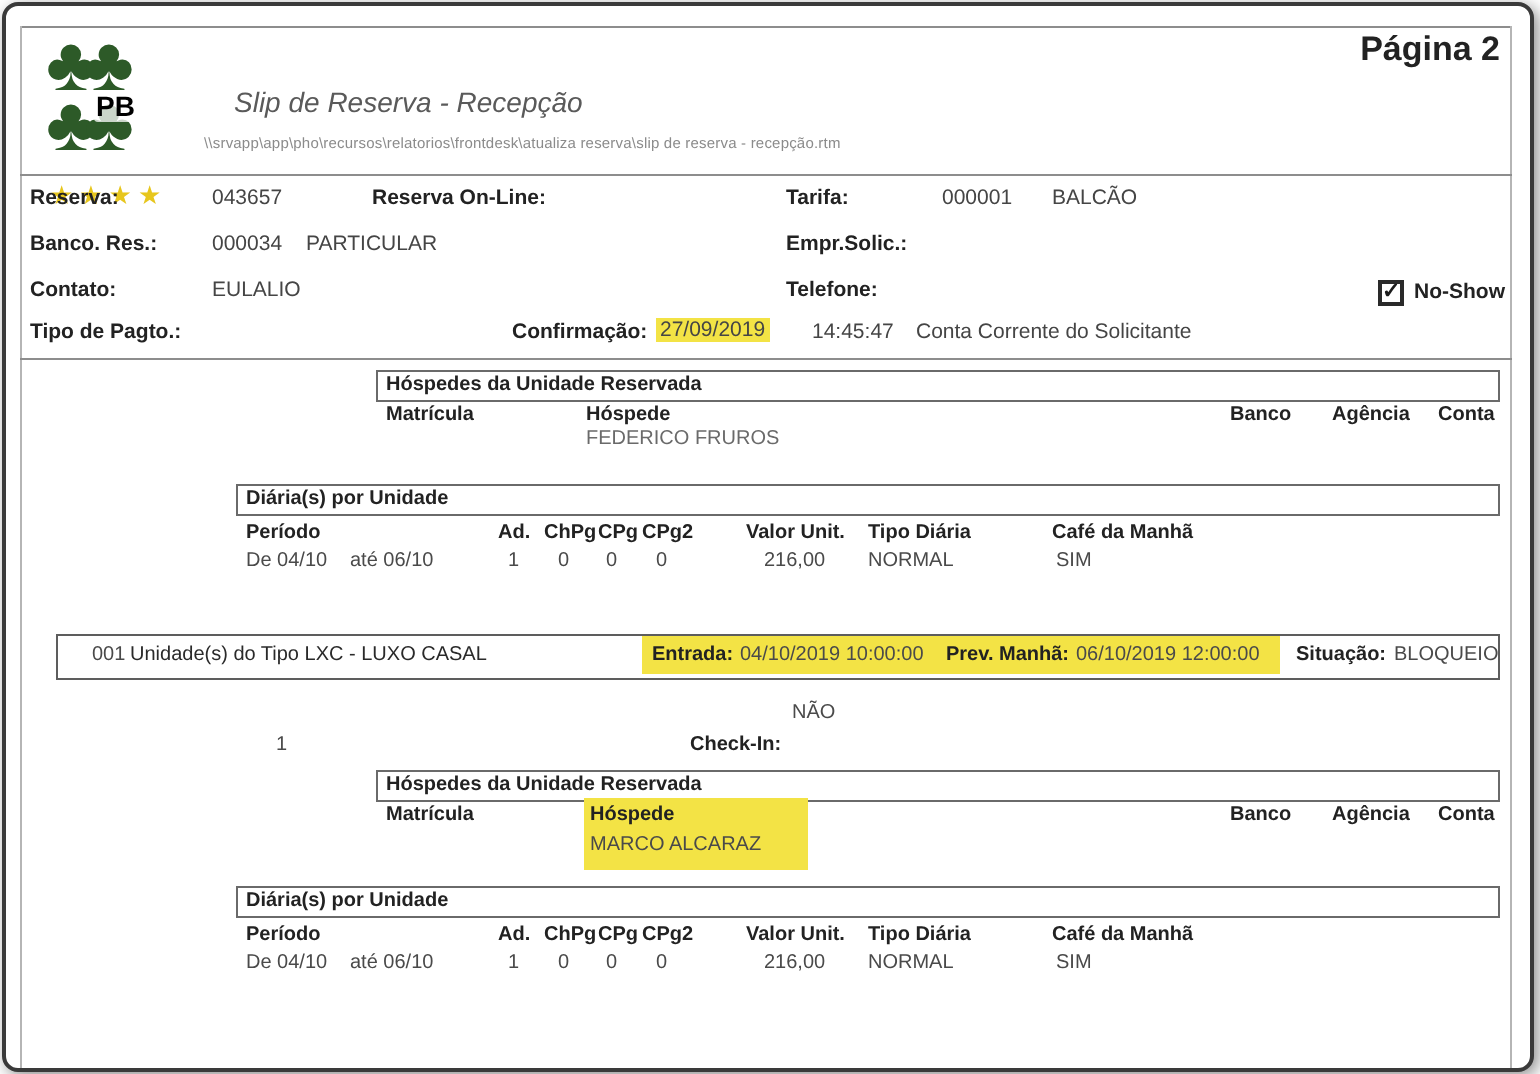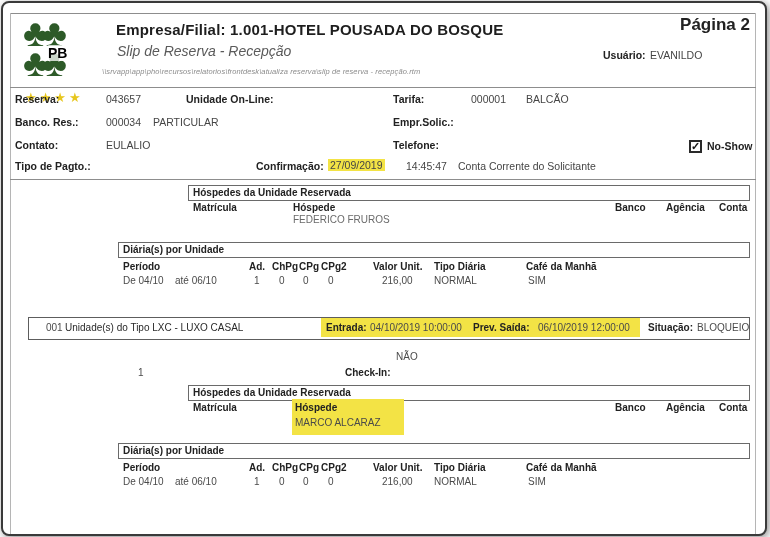--- a/index.html
+++ b/index.html
@@ -20,21 +20,21 @@
   .lbl { font-weight:bold; font-size:10.5px; color:#222; }
   .val { font-size:10.5px; color:#454545; }
   .th  { font-weight:bold; font-size:10px; color:#222; }
   .td  { font-size:10px; color:#4a4a4a; }
   .secbox { position:absolute; border:1px solid #6a6a6a; height:14px; line-height:13px;
             padding-left:4px; font-weight:bold; font-size:10px; color:#222; background:#fff; white-space:nowrap; }
   .hl { background:#f3e345; padding:0 2px; }
   .hl-rect { position:absolute; background:#f3e345; }
   .title { font-weight:bold; font-size:15px; color:#1e1e1e; letter-spacing:.2px; }
   .subtitle { font-style:italic; font-size:14px; color:#5a5a5a; }
-  .pathline { font-size:7.5px; color:#8b8b8b; letter-spacing:.1px;font-style:italic; }
+  .pathline { font-size:7.5px; color:#8b8b8b; letter-spacing:.1px; }
   .clover { color:#2d5a28; font-size:38px; line-height:30px; display:inline-block; }
   .stars { color:#e7c61d; font-size:13px; letter-spacing:3px; }
   .pb { position:absolute; left:24px; top:27px; font-weight:bold; font-size:14px; color:#000000;
         background:rgba(255,255,255,.75); padding:0 1px; border-radius:2px;text-align:right; }
   .checkbox { position:absolute; width:13px; height:13px; border:2px solid #2a2a2a; box-sizing:border-box;
               font-size:11px; line-height:9px; text-align:center; font-weight:bold; color:#1a1a1a; background:#fff; }
   .boxrow { position:absolute; border:1px solid #5d5d5d; background:#fff; }
 </style>
 </head>
 <body>
@@ -50,35 +50,30 @@
       <div style="letter-spacing:-6px">
         <span class="clover">♣</span><span class="clover">♣</span>
       </div>
       <div style="letter-spacing:-6px;margin-top:-2px">
         <span class="clover">♣</span><span class="clover">♣</span>
       </div>
       <div class="pb">PB</div>
       <div class="abs stars" style="left:2px;top:72px">★★★★</div>
     </div>
 
-    <div class="abs title" style="left:113px;top:18px">Empresa/Filial: 1.001-HOTEL POUSADA DO BOSQUE</div>
     <div class="abs subtitle" style="left:114px;top:40px">Slip de Reserva - Recepção</div>
     <div class="abs pathline" style="left:99px;top:64px">\\srvapp\app\pho\recursos\relatorios\frontdesk\atualiza reserva\slip de reserva - recepção.rtm</div>
 
     <div class="abs lbl" style="right:15px;top:12px;font-size:17px">Página 2</div>
-    <div class="abs" style="left:600px;top:42px">
-      <span class="lbl">Usuário:</span>
-      <span class="val">EVANILDO</span>
-    </div>
 
     <div class="hline" style="top:84px"></div>
 
     <span class="abs lbl" style="left:12px;top:90px">Reserva:</span>
     <span class="abs val" style="left:103px;top:90px">043657</span>
-    <span class="abs lbl" style="left:183px;top:90px">Unidade On-Line:</span>
+    <span class="abs lbl" style="left:183px;top:90px">Reserva On-Line:</span>
     <span class="abs lbl" style="left:390px;top:90px">Tarifa:</span>
     <span class="abs val" style="left:468px;top:90px">000001</span>
     <span class="abs val" style="left:523px;top:90px">BALCÃO</span>
 
     <span class="abs lbl" style="left:12px;top:113px">Banco. Res.:</span>
     <span class="abs val" style="left:103px;top:113px">000034</span>
     <span class="abs val" style="left:150px;top:113px">PARTICULAR</span>
     <span class="abs lbl" style="left:390px;top:113px">Empr.Solic.:</span>
 
     <span class="abs lbl" style="left:12px;top:136px">Contato:</span>
@@ -123,21 +118,21 @@
     <span class="abs td" style="left:379px;top:272px">216,00</span>
     <span class="abs td" style="left:431px;top:272px">NORMAL</span>
     <span class="abs td" style="left:525px;top:272px">SIM</span>
 
     <div class="boxrow" style="left:25px;top:314px;width:720px;height:21px"></div>
     <div class="hl-rect" style="left:318px;top:315px;width:319px;height:19px"></div>
     <span class="abs td" style="left:43px;top:319px">001</span>
     <span class="abs td" style="left:62px;top:319px;font-weight:normal;color:#2a2a2a">Unidade(s) do Tipo LXC - LUXO CASAL</span>
     <span class="abs th" style="left:323px;top:319px">Entrada:</span>
     <span class="abs td" style="left:367px;top:319px">04/10/2019 10:00:00</span>
-    <span class="abs th" style="left:470px;top:319px">Prev. Saída:</span>
+    <span class="abs th" style="left:470px;top:319px">Prev. Manhã:</span>
     <span class="abs td" style="left:535px;top:319px">06/10/2019 12:00:00</span>
     <span class="abs th" style="left:645px;top:319px">Situação:</span>
     <span class="abs td" style="left:694px;top:319px">BLOQUEIO</span>
 
     <span class="abs td" style="left:135px;top:364px">1</span>
     <span class="abs th" style="left:342px;top:364px">Check-In:</span>
     <span class="abs td" style="left:393px;top:348px">NÃO</span>
 
     <div class="secbox" style="left:185px;top:382px;width:556px">Hóspedes da Unidade Reservada</div>
     <div class="hl-rect" style="left:289px;top:396px;width:112px;height:36px"></div>

